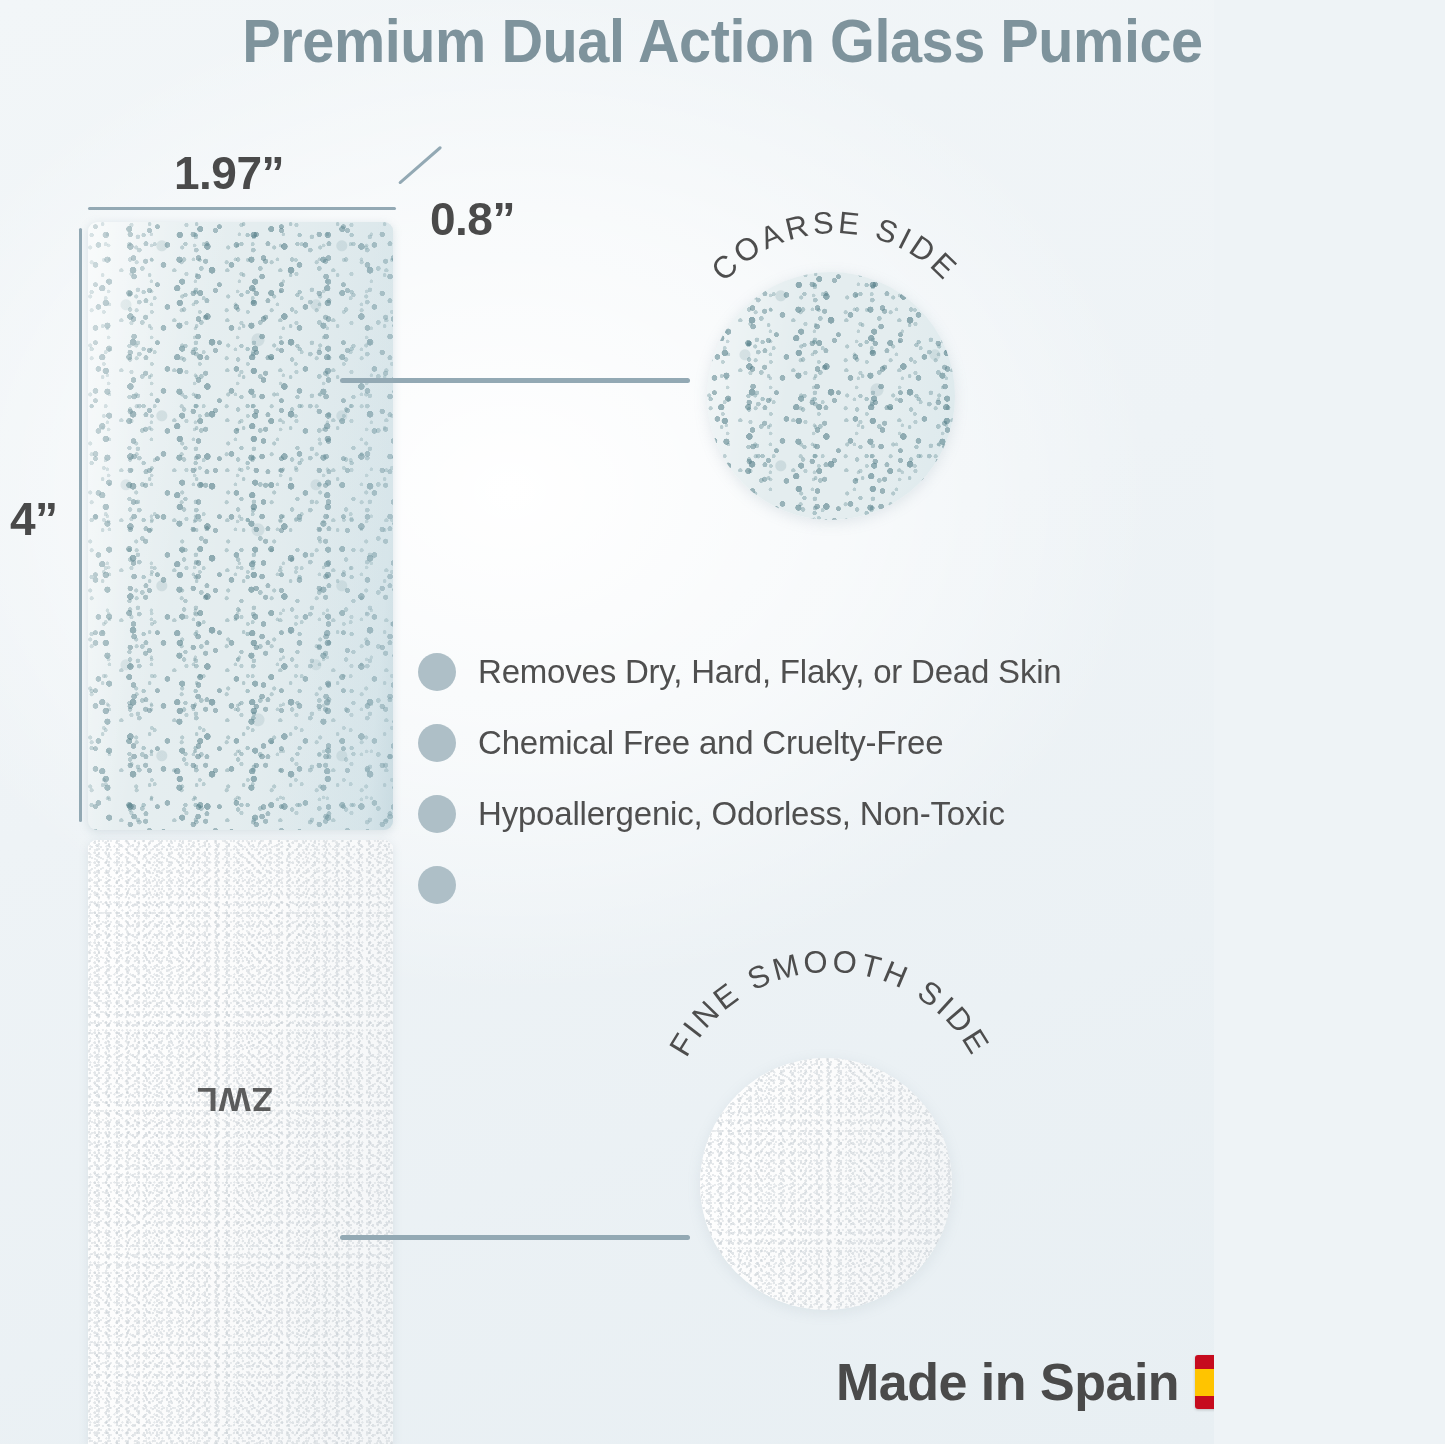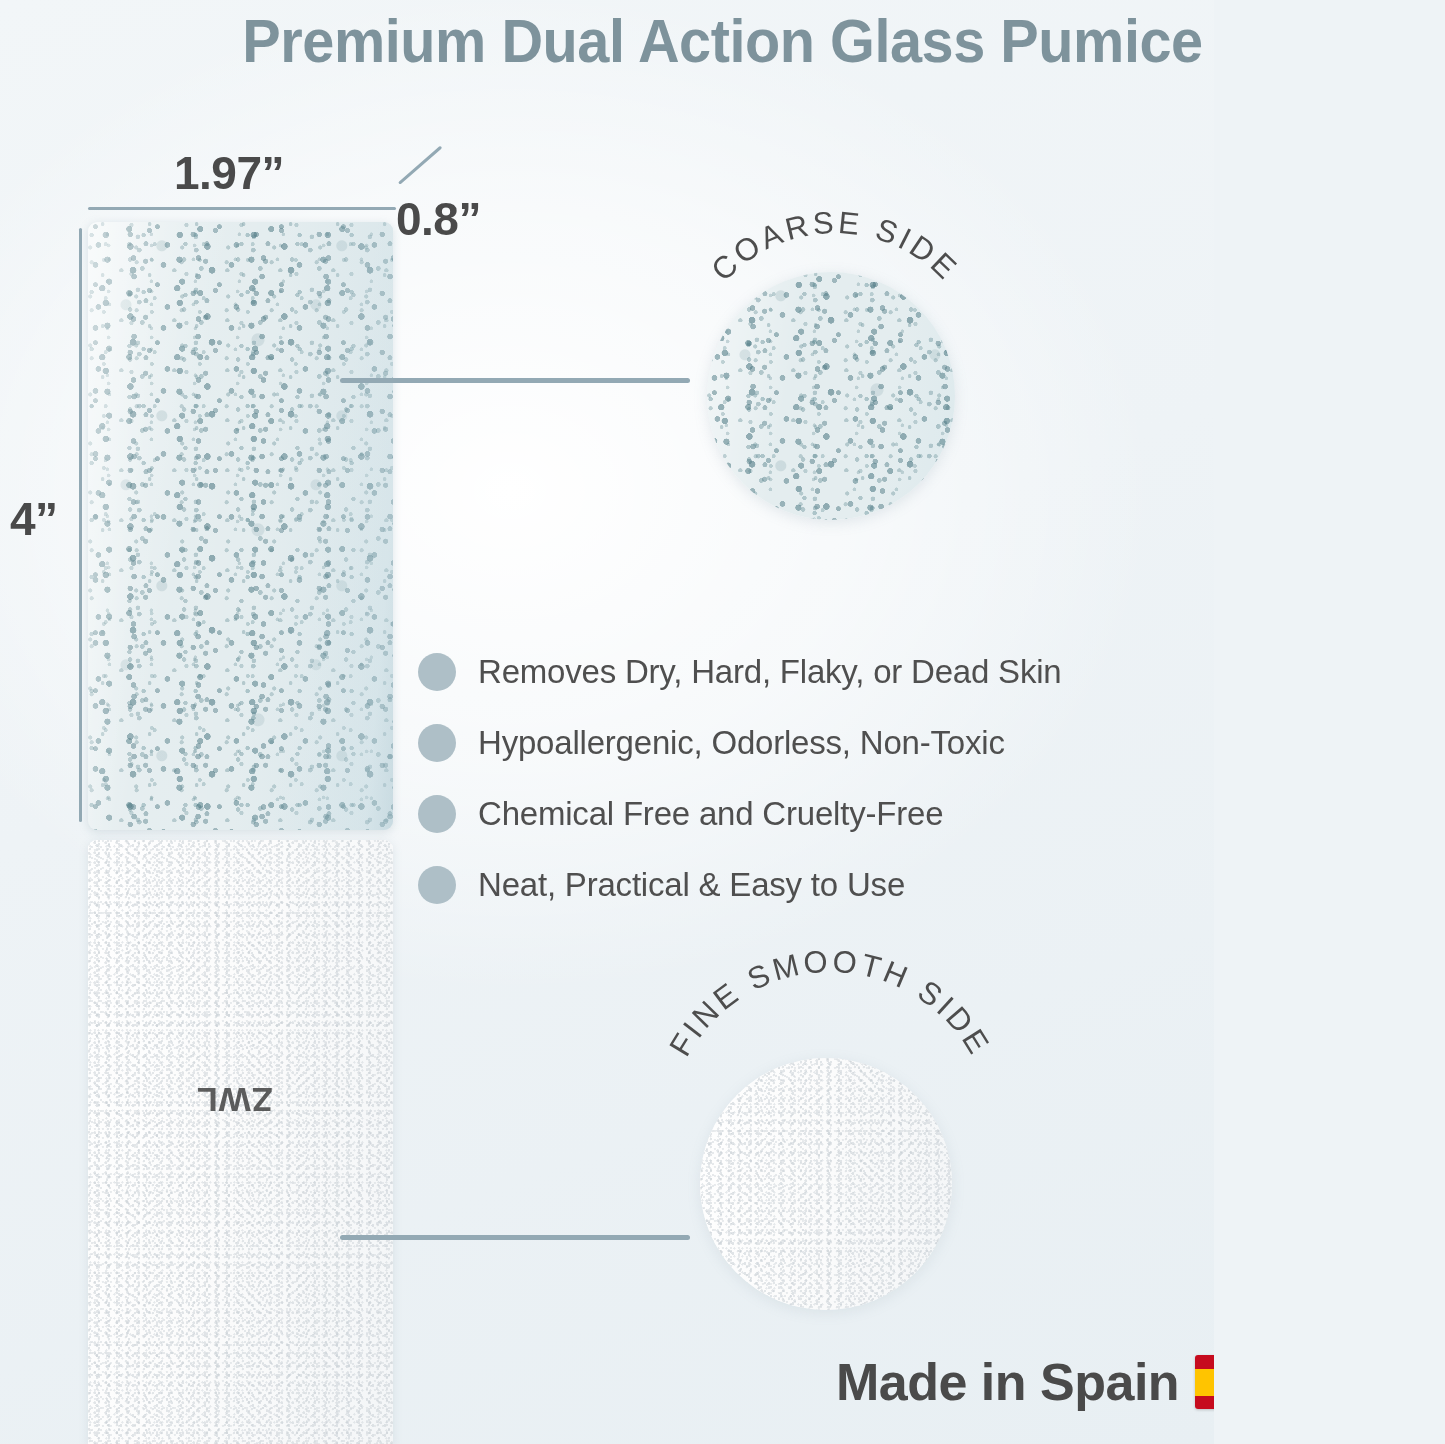--- a/index.html
+++ b/index.html
@@ -150,21 +150,21 @@
     background:#93a9b4;border-radius:2px;
     transform:rotate(-41deg);transform-origin:0 50%;
   }
   .dim-label{
     position:absolute;
     font-size:46px;font-weight:bold;color:#4a4a4a;
     font-family:"Liberation Sans Narrow","Liberation Sans",sans-serif;
     white-space:nowrap;letter-spacing:-0.5px;
   }
   .dim-w{left:174px;top:146px;text-align:right;}
-  .dim-d{left:396px;top:192px;}
+  .dim-d{left:430px;top:192px;}
   .dim-h{left:10px;top:492px;}
 
   
   .leader{
     position:absolute;height:5px;background:#93a9b4;border-radius:3px;
   }
   .leader-coarse{left:340px;top:378px;width:350px;}
   .leader-fine{left:340px;top:1235px;width:350px;}
 
   
@@ -293,29 +293,28 @@
     </svg>
   </div>
 
   <div class="features">
     <div class="feature-row">
       <span class="bullet"></span>
       <span class="feature-text">Removes Dry, Hard, Flaky, or Dead Skin</span>
     </div>
     <div class="feature-row">
       <span class="bullet"></span>
+      <span class="feature-text">Chemical Free  and Cruelty-Free</span>
+    </div>
+    <div class="feature-row">
+      <span class="bullet"></span>
       <span class="feature-text">Hypoallergenic, Odorless, Non-Toxic</span>
     </div>
     <div class="feature-row">
       <span class="bullet"></span>
-      <span class="feature-text">Chemical Free  and Cruelty-Free</span>
-    </div>
-    <div class="feature-row">
-      <span class="bullet"></span>
-      <span class="feature-text">Neat, Practical &amp; Easy to Use</span>
     </div>
   </div>
 
   <div class="made-row">
     <span class="made-text">Made in Spain</span>
     <span class="flag">
       <span class="stripe-top"></span>
       <span class="stripe-mid"></span>
       <span class="stripe-bot"></span>
       <span class="crest"></span>

